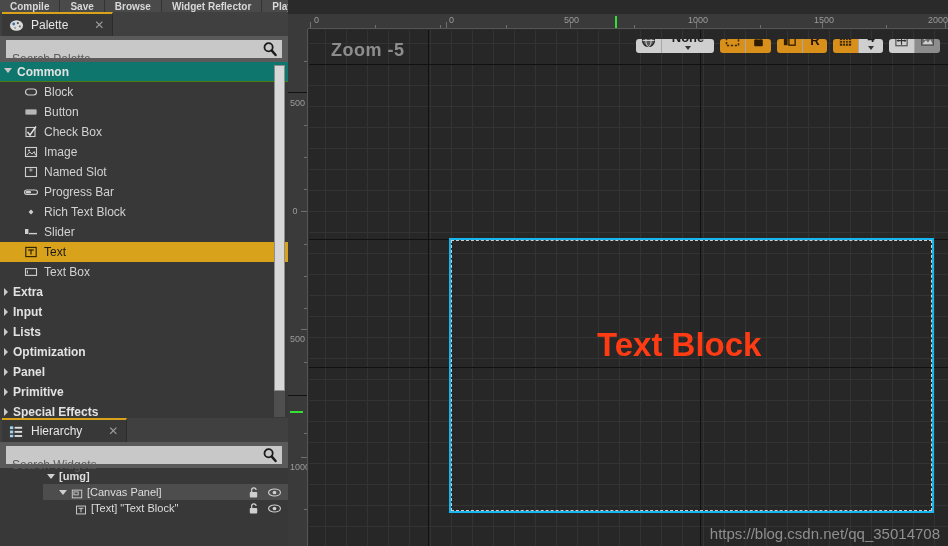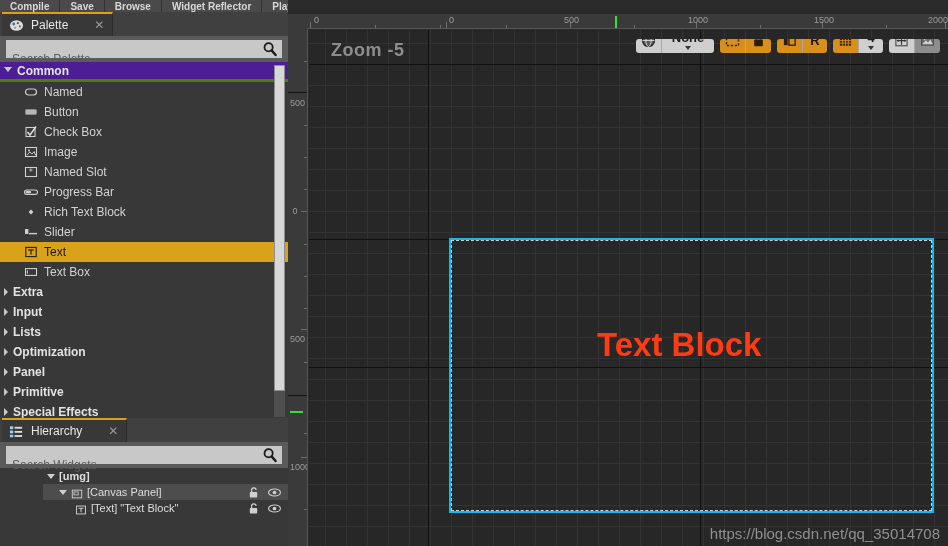--- a/index.html
+++ b/index.html
@@ -44,21 +44,21 @@
     display: flex; align-items: center; padding: 0 22px 0 6px;
   }
   .search-field .ph { color: #5d5d5d; font-size: 12px; margin-top: 19px; }
   .search-ico { position: absolute; right: 4px; top: 1px; width: 16px; height: 16px; }
 
   .list-wrap { position: relative; background: #383838; }
   .palette-list { position: relative; height: 360px; background: #383838; overflow: hidden; }
 
   .cat-row {
     height: 20px; display: flex; align-items: center; padding-left: 4px;
-    background: #4c1d95; border-bottom: 3px solid #4d7c0f;
+    background: #0f766e; border-bottom: 1px solid #4d7c0f;
   }
   .cat-row.alt { background: #383838; border-bottom: none; }
   .tri {
     width: 0; height: 0; margin-right: 5px;
     border-left: 4px solid #c9c9c9; border-top: 4px solid transparent; border-bottom: 4px solid transparent;
   }
   .tri.open {
     border-left: 4px solid transparent; border-right: 4px solid transparent;
     border-top: 5px solid #c9c9c9; margin-top: 2px;
   }
@@ -220,21 +220,21 @@
           <span class="tri open"></span>
           <span class="cat-label">Common</span>
         </div>
 
         <div class="item-row">
           <span class="item-ico">
             <svg viewBox="0 0 14 14" width="14" height="14">
                 <rect x="1.5" y="4" width="11" height="6" rx="3" fill="none" stroke="#cfcfcf" stroke-width="1.2"></rect>
               </svg>
           </span>
-          <span class="item-label">Named</span>
+          <span class="item-label">Block</span>
         </div>
 
         <div class="item-row">
           <span class="item-ico">
             <svg viewBox="0 0 14 14" width="14" height="14">
                 <rect x="1.5" y="4.5" width="11" height="5" rx="1" fill="#b7b7b7" stroke="#8a8a8a"></rect>
               </svg>
           </span>
           <span class="item-label">Button</span>
         </div>

